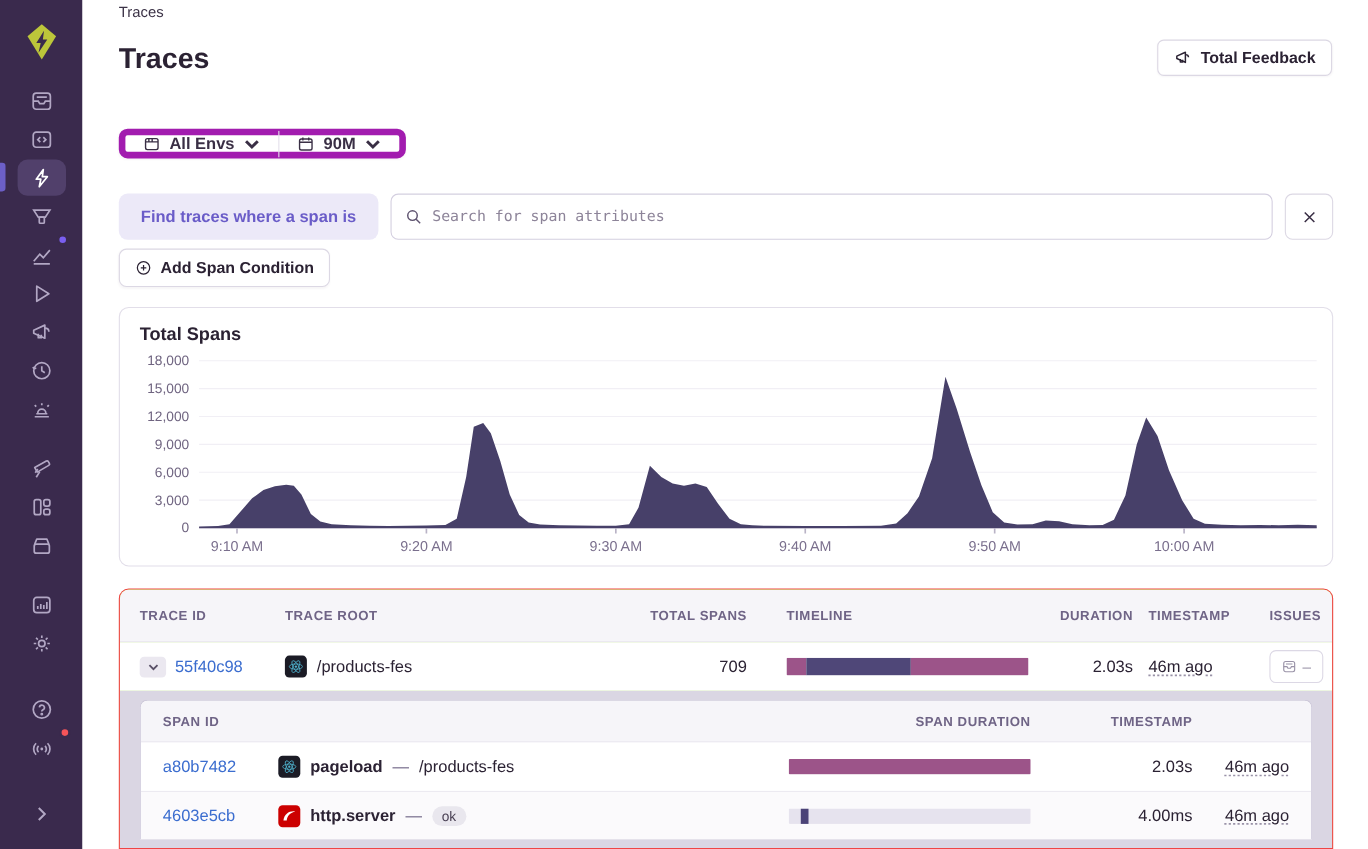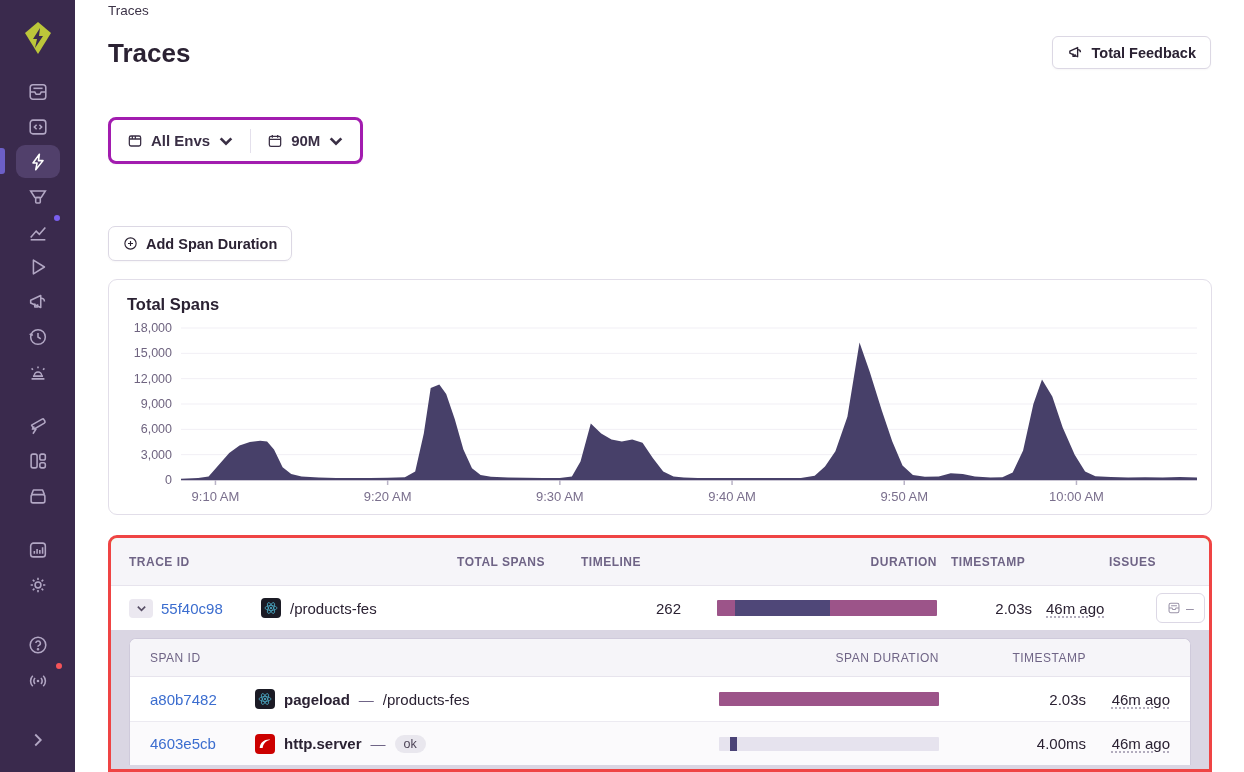--- a/index.html
+++ b/index.html
@@ -22,21 +22,21 @@
   .collapse-item { margin-top:26px; margin-bottom:6px; }
 
   
   .main { position:absolute; left:75px; top:0; width:1169px; height:772px; background:#fff; }
   .breadcrumb { position:absolute; left:33px; top:3px; font-size:13.5px; color:#3c3347; cursor:pointer; }
   .page-title { position:absolute; left:33px; top:38px; font-size:26px; font-weight:700; color:#2b2233; }
   .feedback-btn { position:absolute; right:33px; top:36px; height:33px; display:flex; align-items:center; gap:8px; background:#fff; border:1px solid #dcd8e4; border-radius:6px; padding:0 14px; font-size:14.5px; font-weight:700; color:#2b2233; cursor:pointer; box-shadow:0 1px 2px rgba(43,34,51,.04); }
   .feedback-btn svg { width:17px; height:17px; }
 
   
-  .filter-bar { position:absolute; left:33px; top:117px; height:47px; display:flex; align-items:center; border:3px solid #a21caf; border-radius:8px; background:#fff; box-shadow:0 1px 2px rgba(43,34,51,.04); }
+  .filter-bar { position:absolute; left:33px; top:117px; height:27px; display:flex; align-items:center; border:6px solid #a21caf; border-radius:8px; background:#fff; box-shadow:0 1px 2px rgba(43,34,51,.04); }
   .filter-seg { display:flex; align-items:center; gap:8px; padding:0 16px; font-size:15px; font-weight:700; color:#3a2f45; cursor:pointer; height:100%; }
   .filter-divider { width:1px; height:24px; background:#e4e0ec; }
   .filter-seg svg { width:16px; height:16px; color:#3a2f45; }
   .chev { width:10px; height:10px; }
 
   
   .search-row { position:absolute; left:33px; top:176px; right:32px; height:42px; display:flex; align-items:center; }
   .where-label { background:#ece9f8; color:#6a5cc8; font-weight:700; font-size:15px; border-radius:8px; height:42px; display:flex; align-items:center; padding:0 20px; white-space:nowrap; cursor:default; }
   .search-box { flex:1; margin-left:11px; height:42px; border:1px solid #d4cfe0; border-radius:7px; display:flex; align-items:center; padding:0 12px; gap:9px; background:#fff; }
   .search-box svg { width:16px; height:16px; color:#5f5470; flex:none; }
@@ -47,21 +47,21 @@
 
   .add-cond-btn { position:absolute; left:33px; top:226px; height:35px; display:flex; align-items:center; gap:8px; border:1px solid #dcd8e4; border-radius:7px; background:#fff; padding:0 14px; font-size:14.5px; font-weight:700; color:#2b2233; cursor:pointer; box-shadow:0 1px 2px rgba(43,34,51,.04); }
   .add-cond-btn svg { width:15px; height:15px; }
 
   
   .chart-card { position:absolute; left:33px; top:279px; width:1104px; height:236px; border:1px solid #e2dee9; border-radius:9px; background:#fff; }
   .chart-title { position:absolute; left:18px; top:15px; font-size:16.5px; font-weight:700; color:#2b2233; }
   #spans-chart { position:absolute; left:10px; top:40px; }
 
   
-  .table-card { position:absolute; left:33px; top:535px; width:1104px; height:237px; border:3px solid #ef4444; border-radius:9px 9px 0 0; background:#bef264; overflow:hidden; }
+  .table-card { position:absolute; left:33px; top:535px; width:1104px; height:237px; border:1px solid #ef4444; border-radius:9px 9px 0 0; background:#bef264; overflow:hidden; }
   .t-grid { display:grid; grid-template-columns:132px 320px 136px 220px 95px 124px 1fr; align-items:center; padding:0 18px; }
   .t-head { height:48px; background:#f6f5f9; border-bottom:1px solid #e7e4ed; }
   .t-head .th { font-size:12px; font-weight:700; letter-spacing:.5px; color:#6f6486; text-transform:uppercase; }
   .th.right, .td.right { text-align:right; }
   .th.pad-r, .td.pad-r { padding-right:36px; }
   .th.pad-l, .td.pad-l { padding-left:14px; }
   .t-row { height:44px; background:#fff; }
   .td { font-size:15px; color:#2b2233; }
   .trace-id-cell { display:flex; align-items:center; gap:8px; }
   .expander { width:24px; height:19px; background:#ebe8f0; border-radius:4px; border:none; display:flex; align-items:center; justify-content:center; cursor:pointer; color:#584f66; }
@@ -75,21 +75,21 @@
   .ts-link { text-decoration:underline; text-decoration-style:dotted; text-underline-offset:3px; text-decoration-color:#9a93a8; cursor:pointer; }
   .issues-pill { width:49px; height:30px; border:1px solid #dcd8e5; border-radius:6px; display:flex; align-items:center; justify-content:center; gap:5px; color:#9a93a8; margin-left:auto; background:#fff; }
   .issues-pill svg { width:14px; height:14px; }
   .issues-pill .dash { font-size:14px; color:#9a93a8; }
 
   
   .subtable-wrap { background:#dad6e3; padding:8px 18px 12px 18px; height:145px; }
   .subtable { background:#fff; border-radius:7px 7px 0 0; overflow:hidden; border:1px solid #cfcadb; border-bottom:none; }
   .s-grid { display:grid; grid-template-columns:105px 464px 220px 147px 1fr; align-items:center; padding:0 20px; }
   .s-head { height:38px; background:#f6f5f9; border-bottom:1px solid #e7e4ed; }
-  .s-head .th { font-size:12px; font-weight:400; letter-spacing:.5px; color:#6f6486; text-transform:uppercase; }
+  .s-head .th { font-size:12px; font-weight:700; letter-spacing:.5px; color:#6f6486; text-transform:uppercase; }
   .s-row { height:44px; background:#fff; }
   .s-row + .s-row { border-top:1px solid #eceaf1; }
   .s-row:nth-child(odd) { background:#fbfafc; }
   .desc-cell { display:flex; align-items:center; gap:9px; min-width:0; padding-right:22px; }
   .op { font-weight:700; white-space:nowrap; }
   .sep { color:#6f6486; white-space:nowrap; }
   .desc-text { overflow:hidden; white-space:nowrap; text-overflow:ellipsis; min-width:0; }
   .ok-badge { background:#e9e7ee; color:#4d4457; font-size:12.5px; border-radius:10px; padding:2px 9px; flex:none; }
   .span-bar { width:220px; height:14px; position:relative; border-radius:1px; overflow:hidden; }
   .span-bar .track { position:absolute; inset:0; }
@@ -249,27 +249,42 @@
           <rect x="3.5" y="5" width="17" height="15" rx="2.5"></rect>
           <path d="M3.5 9.5 h17 M8 3 v4 M16 3 v4"></path>
         </svg>
       <span>90M</span>
       <svg class="chev" viewBox="0 0 12 12" fill="none" stroke="currentColor" stroke-width="2">
           <path d="M2 4 l4 4 4-4"></path>
         </svg>
     </div>
   </div>
 
+  <div class="search-row">
+    <div class="where-label">Find traces where a span is</div>
+    <div class="search-box">
+      <svg viewBox="0 0 24 24" fill="none" stroke="currentColor" stroke-width="2">
+          <circle cx="10.5" cy="10.5" r="6.5"></circle>
+          <path d="M15.5 15.5 L21 21"></path>
+        </svg>
+      <input type="text" placeholder="Search for span attributes" style="">
+    </div>
+    <button class="clear-btn">
+      <svg viewBox="0 0 24 24" fill="none" stroke="currentColor" stroke-width="2.2">
+          <path d="M5 5 L19 19 M19 5 L5 19"></path>
+        </svg>
+    </button>
+  </div>
 
   <button class="add-cond-btn">
     <svg viewBox="0 0 24 24" fill="none" stroke="currentColor" stroke-width="1.8">
         <circle cx="12" cy="12" r="9"></circle>
         <path d="M12 8 v8 M8 12 h8"></path>
       </svg>
-    <span>Add Span Duration</span>
+    <span>Add Span Condition</span>
   </button>
 
   <div class="chart-card">
     <div class="chart-title">Total Spans</div>
     <svg id="spans-chart" width="1084" height="186">
         <text x="53" y="164" text-anchor="end" font-size="12.5" fill="#6f6480" font-family="Liberation Sans, sans-serif">0</text>
         <line x1="62" y1="134.66666666666666" x2="1078" y2="134.66666666666666" stroke="#f1eff5" stroke-width="1"></line>
         <text x="53" y="138.66666666666666" text-anchor="end" font-size="12.5" fill="#6f6480" font-family="Liberation Sans, sans-serif">3,000</text>
         <line x1="62" y1="109.33333333333334" x2="1078" y2="109.33333333333334" stroke="#f1eff5" stroke-width="1"></line>
         <text x="53" y="113.33333333333334" text-anchor="end" font-size="12.5" fill="#6f6480" font-family="Liberation Sans, sans-serif">6,000</text>
@@ -294,20 +309,21 @@
         <text x="785.2542372881355" y="181" text-anchor="middle" font-size="13" fill="#7a6f8d" font-family="Liberation Sans, sans-serif">9:50 AM</text>
         <line x1="957.457627118644" y1="160" x2="957.457627118644" y2="165" stroke="#b9b3c6" stroke-width="1.5"></line>
         <text x="957.457627118644" y="181" text-anchor="middle" font-size="13" fill="#7a6f8d" font-family="Liberation Sans, sans-serif">10:00 AM</text>
         <path d="M62,160 L62.0,158.7 L79.2,158.1 L89.6,156.6 L99.9,144.8 L110.2,133.0 L120.5,125.4 L130.9,122.0 L141.2,120.7 L148.1,121.6 L155.0,129.6 L163.6,147.3 L172.2,154.1 L182.5,156.6 L199.8,157.6 L217.0,158.0 L234.2,158.1 L251.4,158.0 L268.6,157.8 L285.9,157.3 L296.2,151.6 L304.8,113.6 L311.7,68.0 L320.3,64.6 L327.2,73.9 L335.8,99.2 L344.4,129.6 L353.0,148.2 L361.6,154.9 L372.0,156.8 L389.2,157.5 L406.4,157.8 L423.6,158.0 L440.8,157.9 L452.9,156.5 L461.5,141.4 L471.8,103.4 L482.2,113.6 L492.5,119.5 L502.8,121.6 L513.2,119.5 L523.5,122.8 L533.8,138.0 L544.2,151.6 L554.5,156.5 L564.8,157.6 L578.6,158.0 L613.1,158.1 L647.5,158.1 L681.9,157.9 L695.7,155.8 L706.0,146.5 L716.4,131.3 L728.4,96.7 L740.5,22.4 L750.8,51.9 L762.9,90.8 L773.2,121.2 L783.5,145.6 L793.9,154.9 L805.9,156.8 L819.7,156.5 L831.7,153.2 L843.8,153.9 L855.9,156.5 L871.4,157.5 L883.4,157.3 L893.7,152.4 L904.1,130.4 L914.4,84.0 L923.0,59.5 L933.3,76.4 L943.7,107.6 L955.7,134.7 L966.1,151.6 L976.4,156.2 L991.9,157.1 L1009.1,157.5 L1026.3,157.2 L1043.6,157.5 L1060.8,157.1 L1078.0,157.5 L1078,160 Z" fill="#474069"></path>
       </svg>
   </div>
 
   <div class="table-card">
     <div class="t-grid t-head">
       <div class="th">Trace ID</div>
+      <div class="th">Trace Root</div>
       <div class="th right pad-r">Total Spans</div>
       <div class="th">Timeline</div>
       <div class="th right">Duration</div>
       <div class="th pad-l">Timestamp</div>
       <div class="th right">Issues</div>
     </div>
 
     <div class="t-grid t-row">
       <div class="td trace-id-cell">
         <button class="expander">
@@ -321,21 +337,21 @@
         <span class="platform-icon react">
           <svg viewBox="0 0 24 24" width="16" height="16" fill="none" stroke="#4fb3cf" stroke-width="1.1">
               <ellipse cx="12" cy="12" rx="9" ry="3.6"></ellipse>
               <ellipse cx="12" cy="12" rx="9" ry="3.6" transform="rotate(60 12 12)"></ellipse>
               <ellipse cx="12" cy="12" rx="9" ry="3.6" transform="rotate(120 12 12)"></ellipse>
               <circle cx="12" cy="12" r="1.6" fill="#4fb3cf" stroke="none"></circle>
             </svg>
         </span>
         <span class="desc-text">/products-fes</span>
       </div>
-      <div class="td right pad-r">262</div>
+      <div class="td right pad-r">709</div>
       <div class="td">
           <div class="timeline-track" id="trace-timeline">
             <div style="width: 8%; height: 100%; background: rgb(156, 84, 137);"></div>
             <div style="width: 43.5%; height: 100%; background: rgb(79, 71, 120);"></div>
             <div style="width: 48.5%; height: 100%; background: rgb(156, 84, 137);"></div>
           </div>
         </div>
       <div class="td right">2.03s</div>
       <div class="td pad-l"><span class="ts-link">46m ago</span></div>
       <div class="td">

